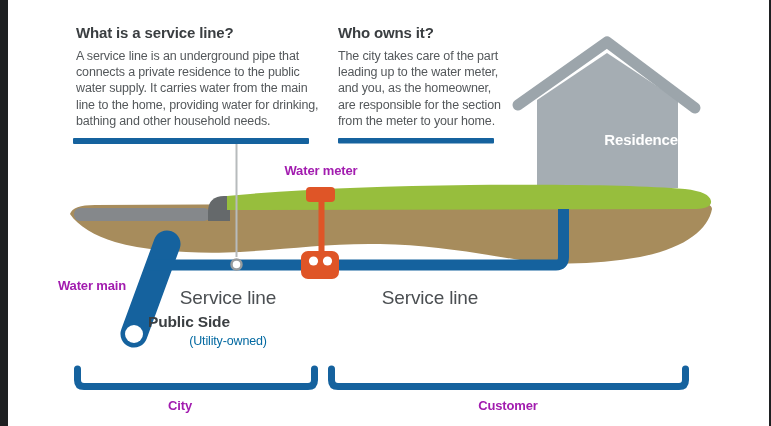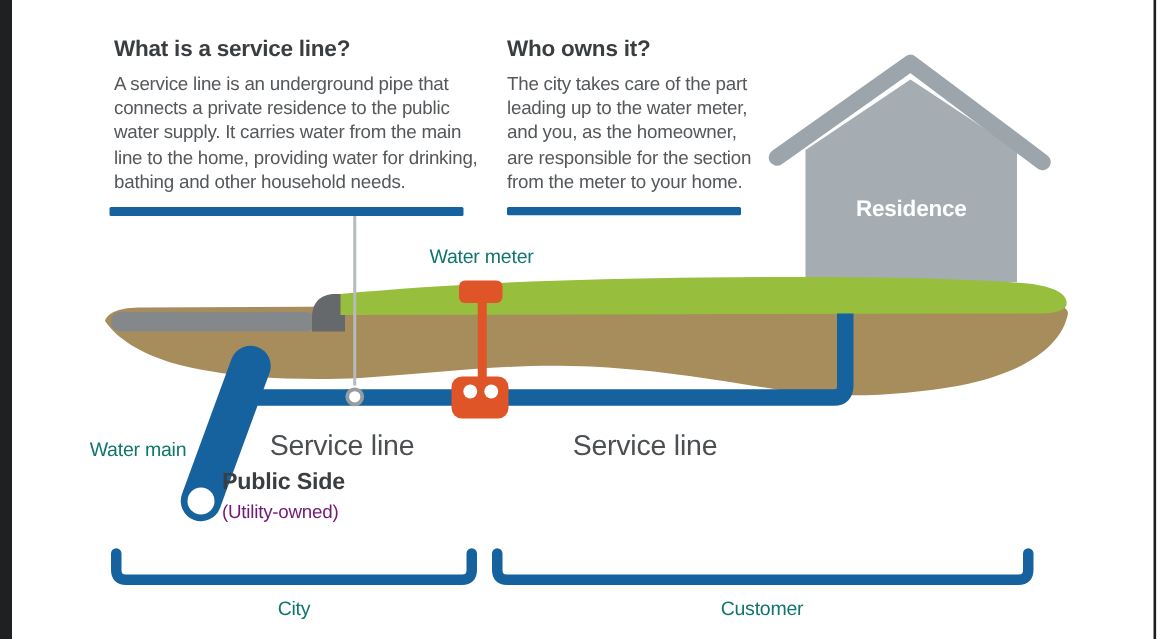--- a/index.html
+++ b/index.html
@@ -5,24 +5,24 @@
   html,body{margin:0;padding:0;background:#fff;}
   #stage{
     position:relative;width:771px;height:426px;background:#ffffff;
     overflow:hidden;font-family:"Liberation Sans",sans-serif;
   }
   .abs{position:absolute;}
   .txt{letter-spacing:-0.15px;}
   .edgebar{position:absolute;top:0;height:426px;background:#1E2022;}
   .h1{font-size:15px;font-weight:bold;color:#3A3E41;}
   .body{font-size:12.5px;line-height:16.2px;color:#54585B;}
-  .lbl-bold{font-size:13px;font-weight:normal;color:#0f766e;text-align:center;}
+  .lbl-bold{font-size:13px;font-weight:bold;color:#a21caf;text-align:center;}
   .lbl-reg{font-size:19px;color:#4B4F52;text-align:center;}
   .side-title{font-size:15.5px;font-weight:bold;color:#3A3E41;text-align:left;}
-  .side-sub{font-size:12.5px;color:#701a75;}
+  .side-sub{font-size:12.5px;color:#0369a1;text-align:center;}
   .residence{font-size:15px;font-weight:bold;color:#ffffff;text-align:center;}
   svg{display:block;}
 </style>
 </head>
 <body>
 
 <div id="stage">
 
   <svg class="abs" style="left:0;top:0" width="771" height="426" viewBox="0 0 771 426">
 
@@ -65,28 +65,28 @@
 
   <div class="edgebar" style="left:0;width:8px;"></div>
   <div class="edgebar" style="left:769px;width:2px;"></div>
 
   <div class="abs h1 txt" style="left:76px;top:24px;width:260px;">What is a service line?</div>
   <div class="abs h1 txt" style="left:338px;top:24px;width:200px;">Who owns it?</div>
 
   <div class="abs body txt" style="left:76px;top:48px;width:248px;">A service line is an underground pipe that connects a private residence to the public water supply. It carries water from the main line to the home, providing water for drinking, bathing and other household needs.</div>
   <div class="abs body txt" style="left:338px;top:48px;width:172px;">The city takes care of the part leading up to the water meter, and you, as the homeowner, are responsible for the section from the meter to your home.</div>
 
-  <div class="abs residence txt" style="left:537px;top:131px;width:141px;">Residence</div>
+  <div class="abs residence txt" style="left:537px;top:131px;width:141px;text-align:right;">Residence</div>
 
   <div class="abs lbl-bold txt" style="left:261px;top:163px;width:120px;">Water meter</div>
 
-  <div class="abs lbl-bold txt" style="left:57px;top:292px;width:70px;line-height:15px;">Water main</div>
+  <div class="abs lbl-bold txt" style="left:57px;top:278px;width:70px;line-height:15px;">Water main</div>
 
   <div class="abs lbl-reg txt" style="left:168px;top:287px;width:120px;">Service line</div>
   <div class="abs side-title txt" style="left:148px;top:313px;width:160px;">Public Side</div>
   <div class="abs side-sub txt" style="left:148px;top:334px;width:160px;">(Utility-owned)</div>
 
   <div class="abs lbl-reg txt" style="left:370px;top:287px;width:120px;">Service line</div>
 
-  <div class="abs lbl-bold txt" style="left:146px;top:398px;width:100px;">City</div>
+  <div class="abs lbl-bold txt" style="left:130px;top:398px;width:100px;">City</div>
   <div class="abs lbl-bold txt" style="left:458px;top:398px;width:100px;">Customer</div>
 
 </div>
 
 </body></html>

